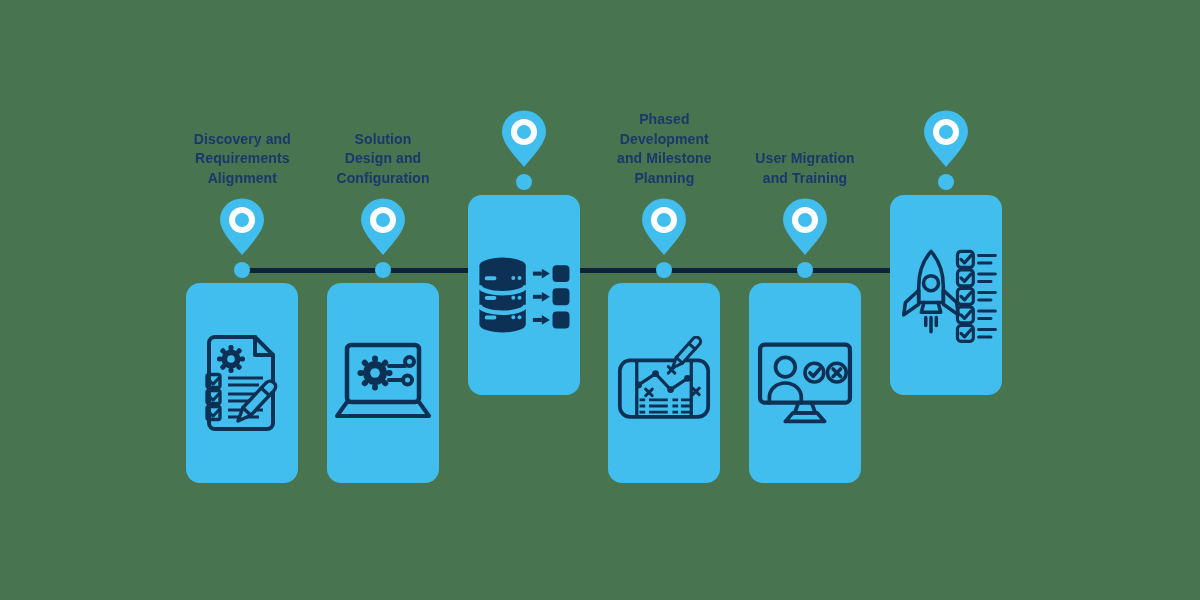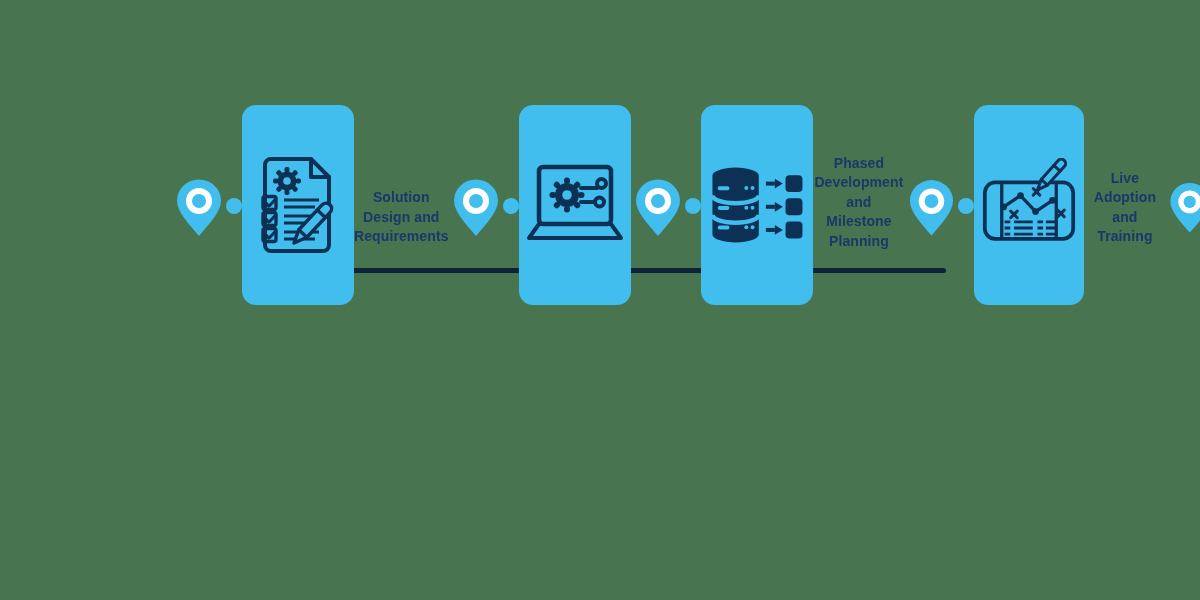--- a/index.html
+++ b/index.html
@@ -19,21 +19,21 @@
   .stage{position:relative;width:1200px;height:600px;}
   .timeline{
     position:absolute;left:172px;top:100px;width:844px;
     display:flex;
   }
   .tl-line{
     position:absolute;left:70px;top:168px;width:704px;height:5px;
     background:var(--line);border-radius:3px;z-index:1;
   }
   .step{
-    flex:1;display:flex;flex-direction:row;align-items:center;
+    flex:1;display:flex;flex-direction:column;align-items:center;
     position:relative;z-index:2;
   }
   .step-label{
     min-height:88px;display:flex;align-items:flex-end;justify-content:center;
     text-align:center;white-space:pre-line;
     color:var(--text);font-size:14px;line-height:19.5px;font-weight:700;
     letter-spacing:.1px;
   }
   .pin{margin-top:10px;display:block;}
   .dot{
@@ -48,20 +48,23 @@
   .card svg{display:block;}
 </style>
 </head>
 <body>
 
 <div class="stage">
   <div class="timeline">
     <div class="tl-line"></div>
 
     <div class="step">
+      <div class="step-label">Discovery and
+Requirements
+Alignment</div>
       <svg class="pin" width="54" height="58" viewBox="0 0 54 58">
         <path d="M27,57 C15.5,43.5 5,32.5 5,21.5 A22,21 0 0 1 49,21.5 C49,32.5 38.5,43.5 27,57 Z" fill="#41BDEE"></path>
         <circle cx="27" cy="22" r="13" fill="#fff"></circle>
         <circle cx="27" cy="22" r="7" fill="#41BDEE"></circle>
       </svg>
       <div class="dot"></div>
       <div class="card">
         <svg width="94" height="104" viewBox="0 0 94 104" fill="none" stroke="#0D3154" stroke-linecap="round" stroke-linejoin="round">
           <path d="M60,6 H20 a6,6 0 0 0 -6,6 V92 a6,6 0 0 0 6,6 H72 a6,6 0 0 0 6,-6 V24 Z" stroke-width="4"></path>
           <path d="M60,6 V24 H78" stroke-width="4"></path>
@@ -92,21 +95,21 @@
             <path d="M0,0 L13,-5.5 H47 a5.5,5.5 0 0 1 0,11 H13 Z" fill="#41BDEE"></path>
             <path d="M13,-5.5 V5.5 M40,-5.5 V5.5"></path>
           </g>
         </svg>
       </div>
     </div>
 
     <div class="step">
       <div class="step-label">Solution
 Design and
-Requirements</div>
+Configuration</div>
       <svg class="pin" width="54" height="58" viewBox="0 0 54 58">
         <path d="M27,57 C15.5,43.5 5,32.5 5,21.5 A22,21 0 0 1 49,21.5 C49,32.5 38.5,43.5 27,57 Z" fill="#41BDEE"></path>
         <circle cx="27" cy="22" r="13" fill="#fff"></circle>
         <circle cx="27" cy="22" r="7" fill="#41BDEE"></circle>
       </svg>
       <div class="dot"></div>
       <div class="card">
         <svg width="100" height="86" viewBox="0 0 100 86" fill="none" stroke="#0D3154" stroke-linecap="round" stroke-linejoin="round">
           <rect x="14" y="5" width="72" height="57" rx="4" stroke-width="4.5"></rect>
           <path d="M14,62 L4,76 H96 L86,62 Z" stroke-width="4"></path>
@@ -202,21 +205,21 @@
           </g>
           <g transform="translate(62,34) rotate(-48)" stroke-width="3.2">
             <path d="M0,0 L11,-4.5 H38 a4.5,4.5 0 0 1 0,9 H11 Z" fill="#41BDEE"></path>
             <path d="M11,-4.5 V4.5 M31,-4.5 V4.5"></path>
           </g>
         </svg>
       </div>
     </div>
 
     <div class="step">
-      <div class="step-label">Live Adoption
+      <div class="step-label">User Migration
 and Training</div>
       <svg class="pin" width="54" height="58" viewBox="0 0 54 58">
         <path d="M27,57 C15.5,43.5 5,32.5 5,21.5 A22,21 0 0 1 49,21.5 C49,32.5 38.5,43.5 27,57 Z" fill="#41BDEE"></path>
         <circle cx="27" cy="22" r="13" fill="#fff"></circle>
         <circle cx="27" cy="22" r="7" fill="#41BDEE"></circle>
       </svg>
       <div class="dot"></div>
       <div class="card">
         <svg width="100" height="88" viewBox="0 0 106 94" fill="none" stroke="#0D3154" stroke-linecap="round" stroke-linejoin="round">
           <rect x="5" y="6" width="96" height="62" rx="5" stroke-width="4.5"></rect>

